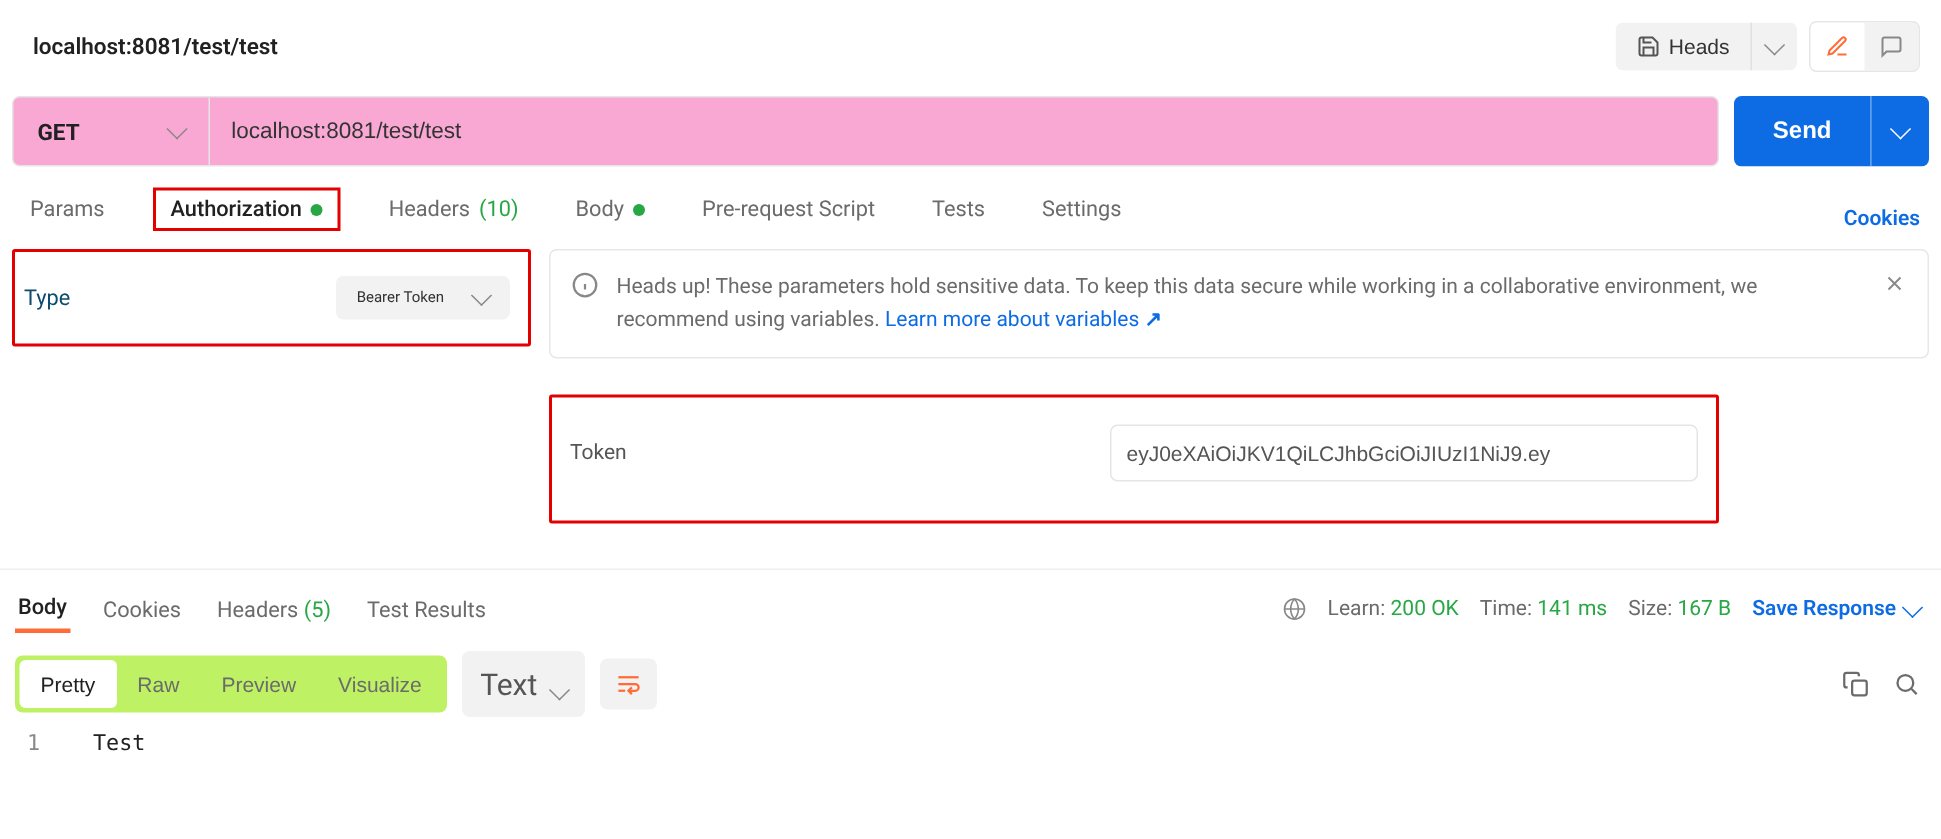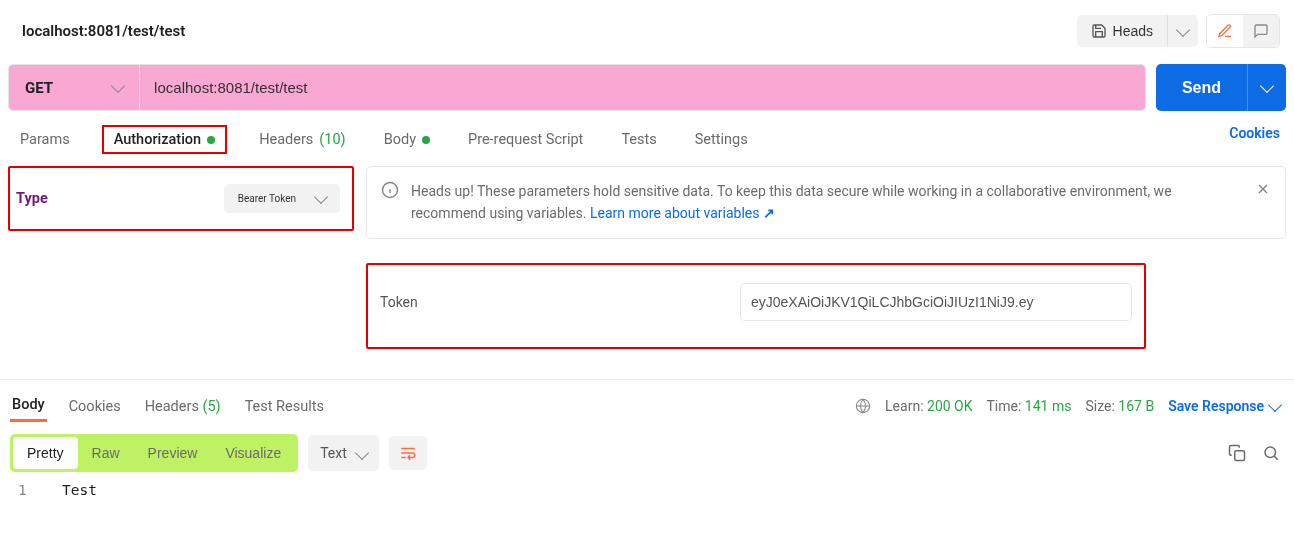--- a/index.html
+++ b/index.html
@@ -42,36 +42,36 @@
   .url-input {
     flex:1; border:none; background:transparent; padding:14px 14px; font-size:15px; color:#333; outline:none;
   }
   .send-group { display:flex; border-radius:5px; overflow:hidden; }
   .send-btn {
     background:#0d6ce3; color:#fff; border:none; font-weight:600; font-size:16px; padding: 0 26px; cursor:pointer;
   }
   .send-caret { background:#0d6ce3; border:none; border-left:1px solid rgba(255,255,255,.25); padding:0 14px; cursor:pointer; display:flex; align-items:center;}
 
   .req-tabs {
-    display:flex; align-items:flex-start; justify-content:space-between; padding: 14px 8px 4px 14px;
+    display:flex; align-items:flex-end; justify-content:space-between; padding: 14px 8px 4px 14px;
   }
   .req-tabs-left { display:flex; align-items:center; gap:26px; }
   .rtab { color:#6b6b6b; font-size:14.5px; cursor:pointer; padding:4px 6px; display:flex; align-items:center; gap:6px;}
   .rtab.active { color:#212121; font-weight:500;}
   .hl-red { border:2px solid #e30000; }
   .rtab .count { color:#28a745;}
   .dot-green { width:8px; height:8px; border-radius:50%; background:#28a745;}
   .cookies-link { color:#0d6ce3; font-weight:600; cursor:pointer; padding-right:6px;}
 
   .auth-area { display:flex; align-items:flex-start; padding: 8px 8px 20px 8px; gap:12px;}
   .auth-left { width: 346px; }
   .type-box {
     border:2px solid #e30000; border-radius:2px; padding: 16px 12px 16px 6px; display:flex; align-items:center; justify-content:space-between;
   }
-  .type-label { font-weight:700; font-size:14.5px; color:#701a75; }
+  .type-label { font-weight:400; font-size:14.5px; color:#0c4a6e; }
   .type-select { display:flex; align-items:center; gap:20px; background:#f2f2f2; border-radius:5px; padding:8px 14px 8px 14px; font-size:10px; color:#333; cursor:pointer;}
   .auth-desc { color:#6b6b6b; padding: 14px 6px 0 6px; line-height:1.55; font-size:14.5px;}
   .auth-desc a { color:#0d6ce3; text-decoration:none;}
 
   .auth-right { flex:1; }
   .info-banner {
     border:1px solid #e7e7e7; border-radius:5px; padding:14px 14px; display:flex; gap:12px; align-items:flex-start; color:#6b6b6b;
   }
   .info-banner .msg { flex:1; line-height:1.55;}
   .info-banner a { color:#0d6ce3; text-decoration:none;}
@@ -92,21 +92,21 @@
   .resp-tab.active { color:#212121; border-bottom:3px solid #ff6c37; font-weight:500;}
   .resp-tabs-right { display:flex; align-items:center; gap:14px; color:#6b6b6b; font-size:14px;}
   .green-txt { color:#28a745;}
   .save-resp { color:#0d6ce3; font-weight:600; cursor:pointer; display:flex; align-items:center; gap:6px;}
 
   .view-row { display:flex; align-items:center; justify-content:space-between; padding:12px 14px 0 10px;}
   .view-left { display:flex; align-items:center; gap:10px;}
   .seg { display:flex; background:#bef264; border-radius:5px; padding:3px;}
   .seg-btn { border:none; background:transparent; padding:8px 14px; font-size:14px; color:#6b6b6b; cursor:pointer; border-radius:4px;}
   .seg-btn.active { background:#fff; color:#212121; font-weight:500;}
-  .fmt-select { display:flex; align-items:flex-end; gap:10px; background:#f2f2f2; border-radius:5px; padding:10px 12px; font-size:14px; color:#555; cursor:pointer;}
+  .fmt-select { display:flex; align-items:flex-end; gap:10px; background:#f2f2f2; border-radius:5px; padding:10px 12px; font-size:20px; color:#555; cursor:pointer;}
   .wrap-btn { background:#f2f2f2; border:none; border-radius:5px; padding:9px 10px; cursor:pointer;}
   .view-right { display:flex; gap:16px; }
   .util-icon { color:#6b6b6b; cursor:pointer;}
 
   .code-area { padding: 10px 10px 20px 34px; font-family: Menlo, Consolas, monospace; font-size:14.5px; position:relative;}
   .line-gutter { position:absolute; left:18px; color:#888; user-select:none;}
 
   .chev { width:10px; height:10px; border-right:1.6px solid #888; border-bottom:1.6px solid #888; transform:rotate(45deg); margin-bottom:3px;}
   .chev.white { border-color:#fff;}
   .ext-arrow::after { content:" ↗"; font-weight:600;}

